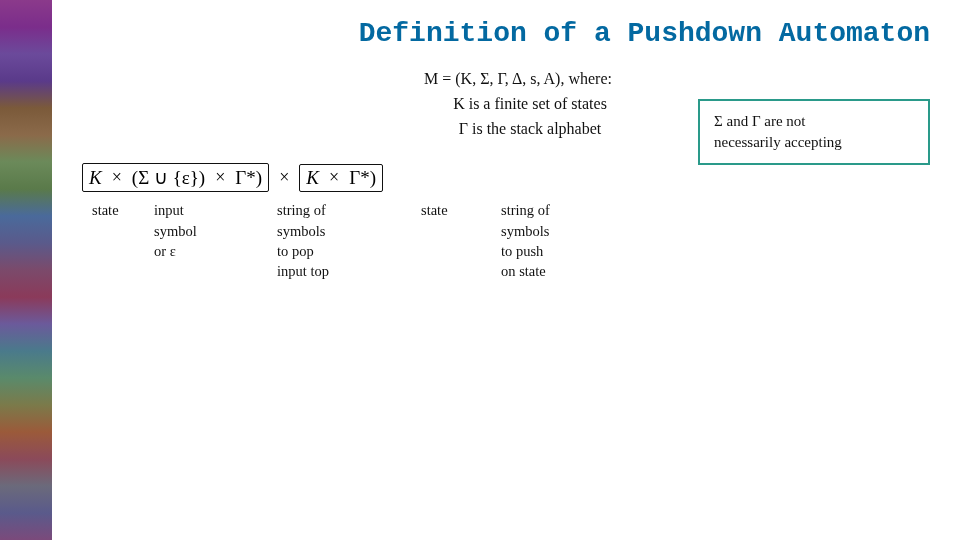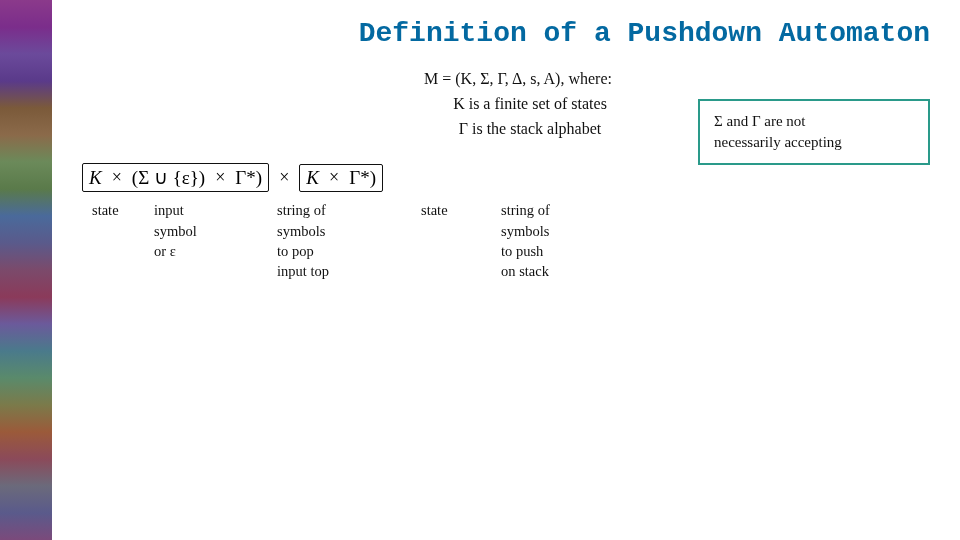--- a/index.html
+++ b/index.html
@@ -200,19 +200,19 @@
         <div class="label-col" style="width:60px;">
           <span class="label-text">state</span>
         </div>
 
         <div style="width:20px;"></div>
 
         <div class="label-col" style="width:110px;">
           <span class="label-text">string of</span>
           <span class="label-text">symbols</span>
           <span class="label-text">to push</span>
-          <span class="label-text">on stack</span>
+          <span class="label-text">on state</span>
         </div>
       </div>
     </div>
   </div>
 
 </div>
 
 </body></html>

